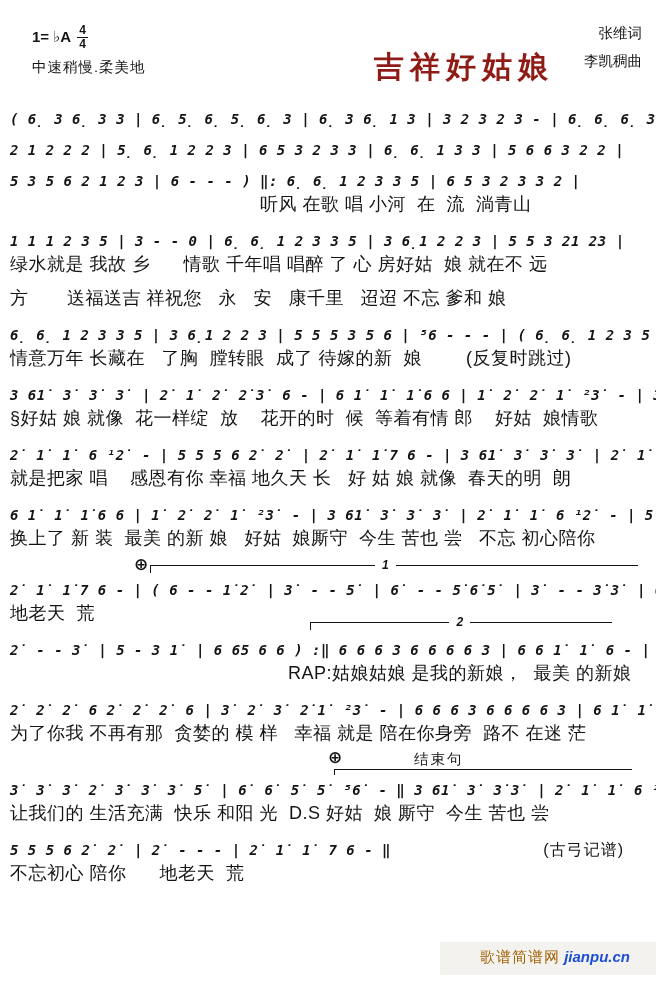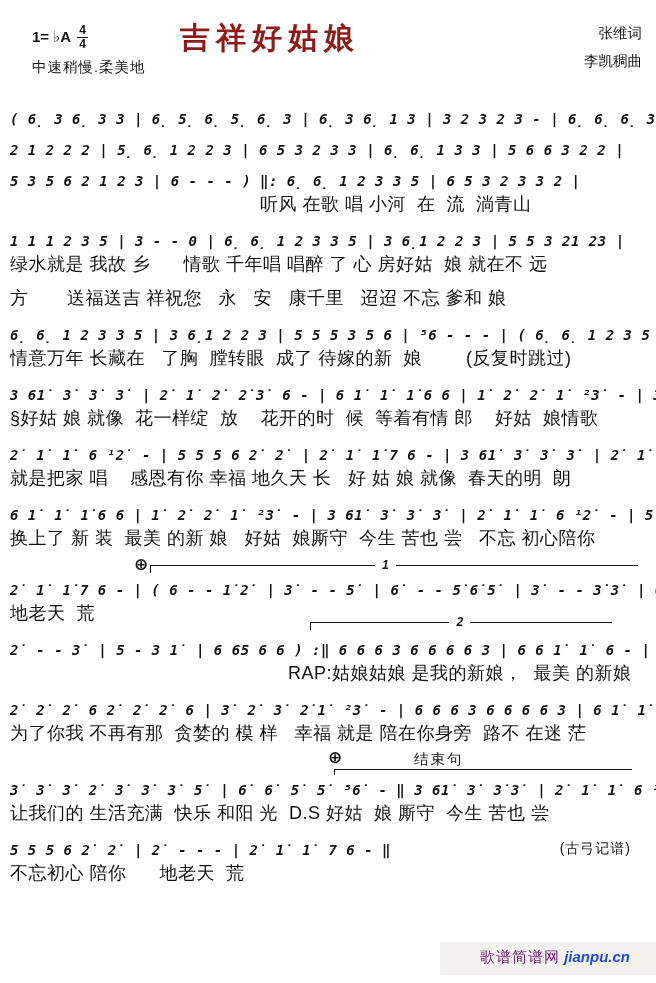--- a/index.html
+++ b/index.html
@@ -10,21 +10,21 @@
     font-family:"Liberation Sans","DejaVu Sans",sans-serif; color:#141414;
     padding:12px 10px 0 10px;
   }
   
   .header { display:flex; align-items:flex-start; margin-top:6px; height:74px; }
   .key-block { width:170px; padding-left:22px; padding-top:6px; }
   .key-line { font-size:15px; font-weight:bold; display:flex; align-items:center; gap:6px;text-align:right; }
   .frac { display:inline-flex; flex-direction:column; align-items:center; font-size:12px; line-height:1.05; font-weight:bold; }
   .frac .num { border-bottom:1.4px solid #141414; padding:0 2px; }
   .tempo { font-size:14.5px; margin-top:8px; letter-spacing:1px; white-space:nowrap; }
-  .title-block { flex:1; text-align:left; }
+  .title-block { flex:1; text-align:right;margin-top:29px; }
   .title { font-size:30px; font-weight:bold; letter-spacing:6px; font-family:"Liberation Sans","DejaVu Sans",sans-serif; }
   .subtitle { font-size:14.5px; margin-top:10px; letter-spacing:1px; }
   .credits { width:92px; text-align:right; padding-right:4px; padding-top:2px; font-size:14.5px; line-height:1.9; white-space:nowrap; }
   
   .score { margin-top:14px; }
   .system { position:relative; margin-bottom:13px; }
   .system.intro { margin-bottom:5px; }
   .notes {
     font-family:"DejaVu Sans Mono","Liberation Mono",monospace;
     font-weight:bold; font-style:italic;
@@ -43,26 +43,26 @@
                  border-top:1.5px solid #141414; border-left:1.5px solid #141414; }
   .volta-num { position:absolute; left:46%; top:-9px; background:#fff; padding:0 7px;
                font-size:12px; font-weight:bold; font-style:italic; line-height:1.4; }
   .volta2 { position:absolute; left:300px; right:34px; top:-15px; height:8px;
             border-top:1.5px solid #141414; border-left:1.5px solid #141414; }
   .end-row { height:27px; margin-top:-8px; }
   .end-row .coda-sign { left:318px; top:0; }
   .end-row .end-label { position:absolute; left:404px; top:1px; font-size:14.5px; letter-spacing:2px; }
   .end-row .bracket { position:absolute; left:324px; right:14px; bottom:1px; height:6px;
                       border-top:1.5px solid #141414; border-left:1.5px solid #141414; }
-  .transcriber { position:absolute; right:15px; top:3px; font-size:14px; letter-spacing:1px;
+  .transcriber { position:absolute; right:22px; top:3px; font-size:16px; letter-spacing:1px;
                  font-family:"Liberation Sans","DejaVu Sans",sans-serif; font-style:normal; font-weight:normal; }
   
   .footer { position:absolute; right:0; bottom:8px; left:0; display:flex; justify-content:flex-end; }
   .watermark { background:#f4f2ee; padding:6px 26px 8px 40px; font-size:15px; }
-  .wm-site { color:#701a75; letter-spacing:1px;text-align:center; }
+  .wm-site { color:#a16207; letter-spacing:1px;text-align:center; }
   .wm-url { font-weight:bold; font-style:italic; }
 </style>
 </head>
 <body>
 
 <div class="page">
 
   <div class="header">
     <div class="key-block">
       <div class="key-line">

